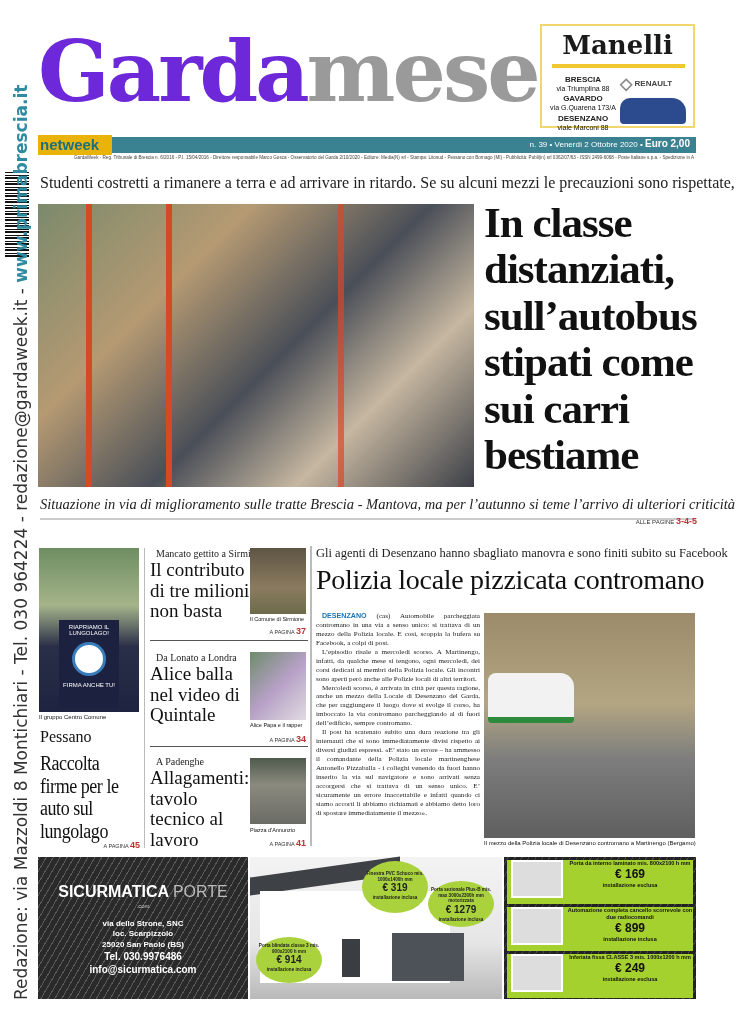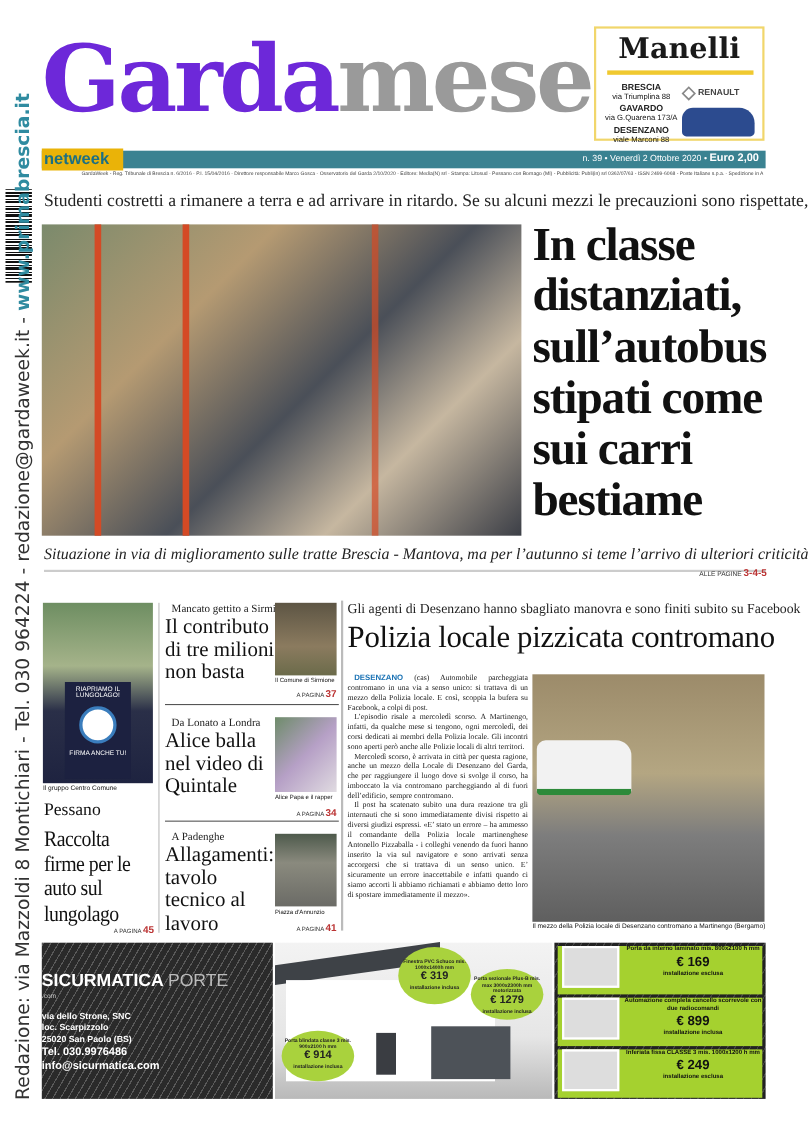--- a/index.html
+++ b/index.html
@@ -51,21 +51,21 @@
 #rule-poli{left:310px;top:546px;width:2px;height:300px}
 #poli-kicker{left:316px;top:546px;font-size:12.5px;color:#222;white-space:nowrap}
 #poli-head{left:316px;top:564px;font-size:28px;color:#111;white-space:nowrap;letter-spacing:-0.3px}
 #poli-body{left:316px;top:612px;width:164px;font-size:7.1px;line-height:1.26;text-align:justify;color:#222}
 #poli-body p{text-indent:6px}
 #poli-body .loc{color:#1b73b5;font-weight:bold;font-family:"Liberation Sans",sans-serif}
 #poli-photo{left:484px;top:613px;width:211px;height:225px;background:linear-gradient(180deg,#9c8b6a 0%,#b4a682 40%,#7d7d7d 65%,#5f5f5f 100%)}
 #poli-photo .car{position:absolute;left:4px;top:60px;width:86px;height:50px;background:#f2f2f2;border-radius:8px 14px 4px 4px;border-bottom:6px solid #2d8a3a}
 #poli-caption{left:484px;top:840px;white-space:nowrap}
 #ad-bottom{left:38px;top:857px;width:658px;height:142px}
-#ad-sicur{position:absolute;left:0;top:0;width:210px;height:142px;background:repeating-linear-gradient(-60deg,#2a2a2a 0 5px,#5a5a5a 5px 6px);color:#fff;font-family:"Liberation Sans",sans-serif;text-align:left}
+#ad-sicur{position:absolute;left:0;top:0;width:210px;height:142px;background:repeating-linear-gradient(-60deg,#2a2a2a 0 5px,#5a5a5a 5px 6px);color:#fff;font-family:"Liberation Sans",sans-serif;text-align:center}
 #ad-sicur .logo{margin-top:26px;font-size:16px;font-weight:bold}
 #ad-sicur .logo span{color:#bbb;font-weight:normal}
 #ad-sicur .dotcom{font-size:6px;color:#ccc;margin-top:2px}
 #ad-sicur .addr{font-size:8px;font-weight:bold;margin-top:10px;line-height:1.3}
 #ad-sicur .tel{font-size:10px;font-weight:bold;line-height:1.3}
 #ad-house{position:absolute;left:212px;top:0;width:252px;height:142px;background:linear-gradient(180deg,#f3f3f3 0%,#e6e6e6 60%,#b9b9b9 100%)}
 #ad-house .roof{position:absolute;left:0;top:10px;width:150px;height:18px;background:#3e4247;transform:skewY(-8deg)}
 #ad-house .wall{position:absolute;left:10px;top:34px;width:190px;height:92px;background:#fff}
 #ad-house .garage{position:absolute;left:142px;top:76px;width:72px;height:48px;background:#4d5258}
 #ad-house .door{position:absolute;left:92px;top:82px;width:18px;height:38px;background:#3a3d42}

